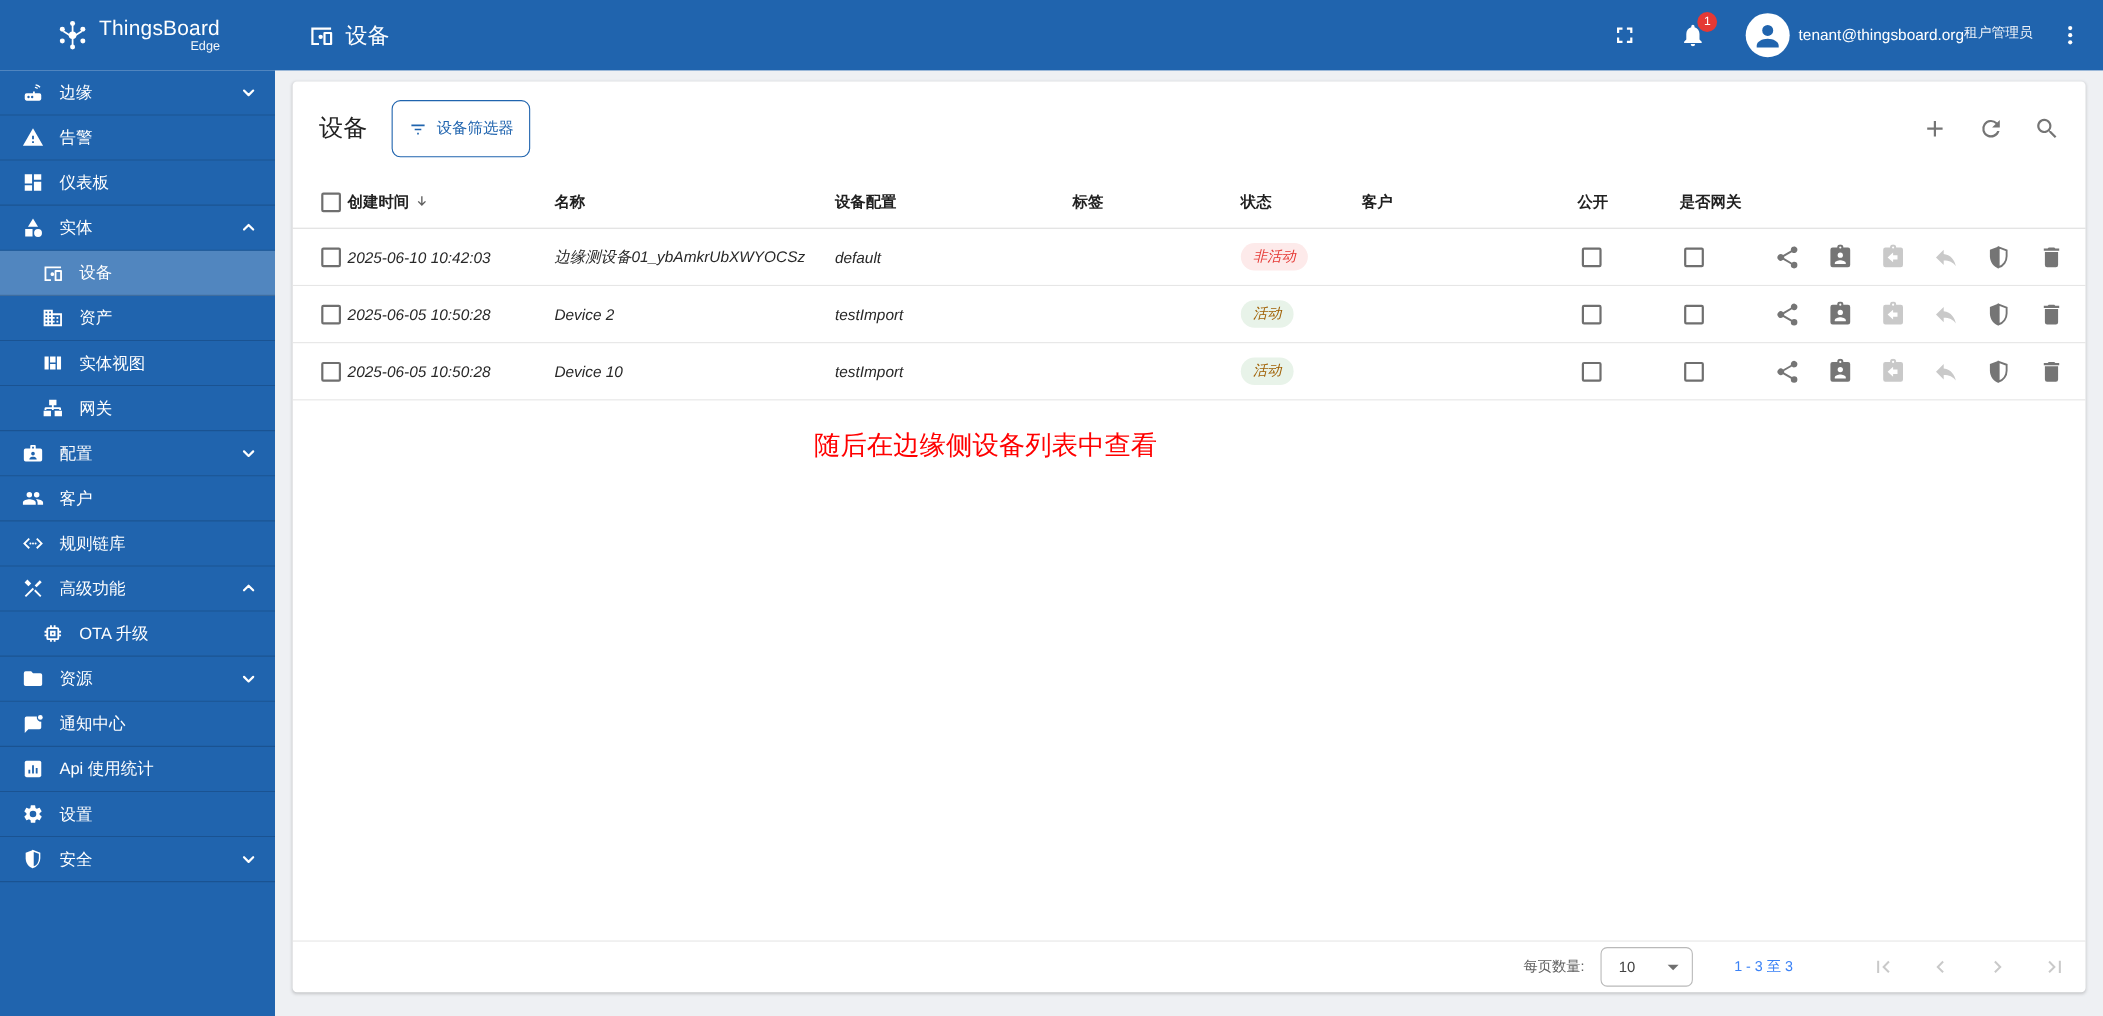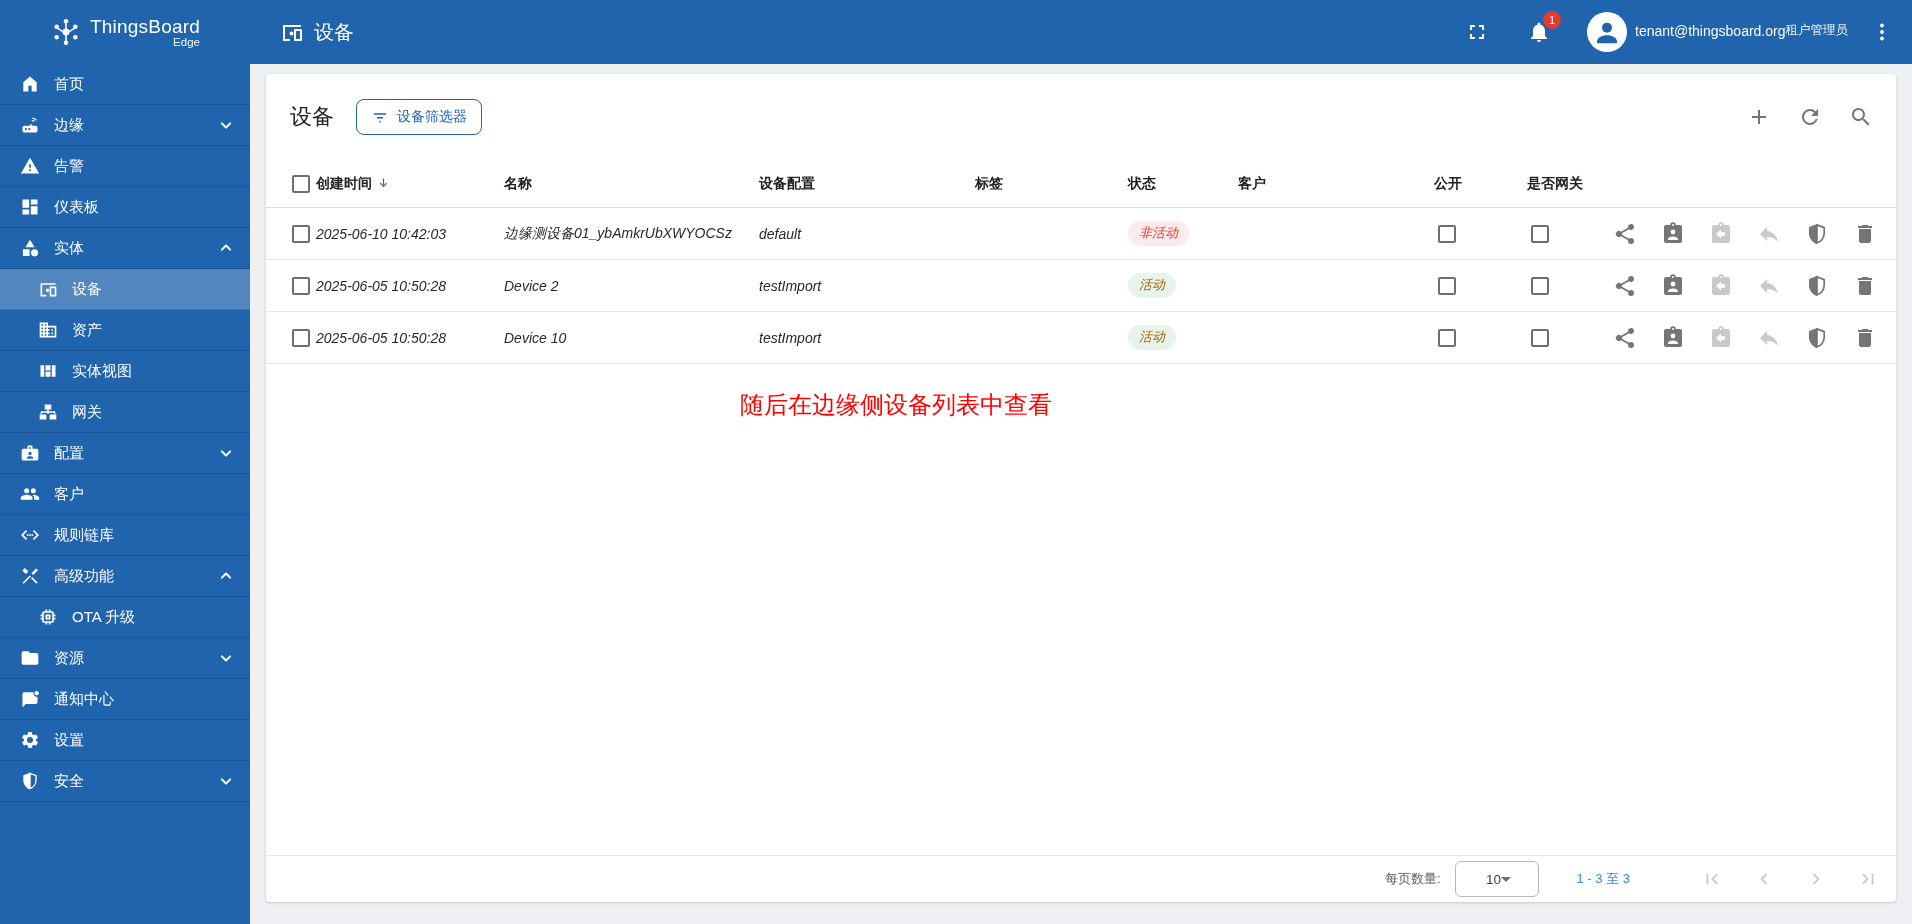--- a/index.html
+++ b/index.html
@@ -47,21 +47,21 @@
   .nav-item .nlabel{flex:1;white-space:nowrap;}
   .chev{width:20px;height:20px;flex:none;}
   .chev svg{width:20px;height:20px;stroke:#fff;stroke-width:2.4;fill:none;stroke-linecap:round;stroke-linejoin:round;}
 
   .content{flex:1;min-width:0;display:flex;flex-direction:column;}
   .card{background:#fff;border-radius:4px;box-shadow:0 1px 3px rgba(0,0,0,.18);margin:10px 16px 22px 16px;flex:1;display:flex;flex-direction:column;min-height:0;}
 
   
   .card-header{height:86px;flex:none;display:flex;align-items:center;padding:0 22px 0 24px;}
   .card-title{font-size:22px;font-weight:500;color:#212121;}
-  .filter-btn{margin-left:22px;height:36px;border:1px solid var(--blue);border-radius:8px;background:#fff;color:var(--blue);font-size:14px;font-weight:500;display:flex;align-items:center;gap:8px;padding:0 14px;cursor:pointer;font-family:inherit;}
+  .filter-btn{margin-left:22px;height:52px;border:1px solid var(--blue);border-radius:8px;background:#fff;color:var(--blue);font-size:14px;font-weight:500;display:flex;align-items:center;gap:8px;padding:0 14px;cursor:pointer;font-family:inherit;}
   .filter-btn svg{width:18px;height:18px;fill:var(--blue);}
   .hdr-icons{margin-left:auto;display:flex;gap:25px;}
   .icon-btn{background:none;border:none;width:26px;height:26px;cursor:pointer;display:flex;align-items:center;justify-content:center;}
   .icon-btn svg{width:24px;height:24px;fill:var(--grey-icon);}
 
   
   .tbl{flex:none;}
   .trow{display:grid;grid-template-columns:50px 188px 255px 216px 153px 110px 196px 93px 86px 1fr;align-items:center;}
   .thead{height:48px;border-bottom:1px solid #dedede;font-size:14px;font-weight:700;color:#212121;}
   .thead .th{display:flex;align-items:center;gap:4px;white-space:nowrap;}
@@ -79,21 +79,21 @@
   .act svg{width:24px;height:24px;fill:var(--grey-icon);display:block;}
   .act.disabled svg{fill:var(--grey-disabled);}
   .act .inner-cut{fill:#fff;}
 
   
   .annotation{margin:25px 0 0 474px;font-size:24px;color:#ff0000;flex:none;white-space:nowrap;}
 
   
   .pager{margin-top:auto;height:47px;flex:none;border-top:1px solid var(--row-border);display:flex;align-items:center;justify-content:flex-end;padding-right:14px;color:#616161;font-size:13px;gap:0;}
   .pp-label{margin-right:14px;}
-  .pp-select{width:84px;height:36px;border:1px solid #b9b9b9;border-radius:6px;display:flex;align-items:center;justify-content:center;padding:0 12px 0 16px;color:#424242;cursor:pointer;margin-right:38px;font-size:13.5px;}
+  .pp-select{width:84px;height:36px;border:1px solid #b9b9b9;border-radius:6px;display:flex;align-items:center;justify-content:space-between;padding:0 12px 0 16px;color:#424242;cursor:pointer;margin-right:38px;font-size:13.5px;}
   .pp-caret{width:0;height:0;border-left:5px solid transparent;border-right:5px solid transparent;border-top:5px solid #6f6f6f;}
   .range{margin-right:44px;color:#3b82f6;}
   .pgbtn{background:none;border:none;width:28px;height:28px;margin-left:24px;cursor:default;display:flex;align-items:center;justify-content:center;}
   .pgbtn svg{width:22px;height:22px;fill:var(--grey-disabled);}
 </style>
 </head>
 <body>
 
 <header class="topbar">
   <div class="brand">
@@ -150,28 +150,20 @@
       </svg>
   </button>
 </header>
 
 <div class="shell">
 
   <nav class="sidenav">
     <div class="nav-item">
       <span class="nicon">
           <svg viewBox="0 0 24 24">
-            <path d="M12 3 4 10v11h6v-7h4v7h6V10z"></path>
-          </svg>
-        </span>
-      <span class="nlabel">首页</span>
-    </div>
-    <div class="nav-item">
-      <span class="nicon">
-          <svg viewBox="0 0 24 24">
             <path d="M13.9 7.3a4.4 4.4 0 0 1 2.6 1.1l1.1-1.2a6 6 0 0 0-3.3-1.5zM15 3l-.3 1.6a7.6 7.6 0 0 1 4.4 2.2l1.1-1.1A9.2 9.2 0 0 0 15 3zM19 13h-5v-2h-2v2H5a2 2 0 0 0-2 2v4a2 2 0 0 0 2 2h14a2 2 0 0 0 2-2v-4a2 2 0 0 0-2-2zM7.1 18.3A1.3 1.3 0 1 1 8.4 17a1.3 1.3 0 0 1-1.3 1.3zm4 0a1.3 1.3 0 1 1 1.3-1.3 1.3 1.3 0 0 1-1.3 1.3z"></path>
           </svg>
         </span>
       <span class="nlabel">边缘</span>
       <span class="chev"><svg viewBox="0 0 24 24">
             <path d="M7 10l5 5 5-5"></path>
           </svg></span>
     </div>
     <div class="nav-item">
       <span class="nicon">
@@ -295,20 +287,29 @@
           </svg></span>
     </div>
     <div class="nav-item">
       <span class="nicon">
           <svg viewBox="0 0 24 24">
             <path d="M16.2 4a4.8 4.8 0 0 0 4.8 5.7V16a2 2 0 0 1-2 2H7l-4 4V6a2 2 0 0 1 2-2z"></path>
             <circle cx="20" cy="5" r="2.6"></circle>
           </svg>
         </span>
       <span class="nlabel">通知中心</span>
+    </div>
+    <div class="nav-item">
+      <span class="nicon">
+          <svg viewBox="0 0 24 24">
+            <path d="M5 3h14a2 2 0 0 1 2 2v14a2 2 0 0 1-2 2H5a2 2 0 0 1-2-2V5a2 2 0 0 1 2-2z"></path>
+            <path d="M7 13h2v4H7zM11 8h2v9h-2zM15 11h2v6h-2z" fill="#2064ae"></path>
+          </svg>
+        </span>
+      <span class="nlabel">Api 使用统计</span>
     </div>
     <div class="nav-item">
       <span class="nicon">
           <svg viewBox="0 0 24 24">
             <path d="M19.14 12.94c.04-.3.06-.61.06-.94s-.02-.64-.07-.94l2.03-1.58a.5.5 0 0 0 .12-.64l-1.92-3.32a.5.5 0 0 0-.61-.22l-2.39.96a7.3 7.3 0 0 0-1.62-.94l-.36-2.54a.5.5 0 0 0-.5-.42h-3.84a.5.5 0 0 0-.5.42l-.36 2.54c-.59.24-1.13.56-1.62.94l-2.39-.96a.5.5 0 0 0-.61.22L2.74 8.84a.5.5 0 0 0 .12.64l2.03 1.58c-.05.3-.09.63-.09.94s.02.64.07.94l-2.03 1.58a.5.5 0 0 0-.12.64l1.92 3.32c.12.22.39.3.61.22l2.39-.96c.5.38 1.03.7 1.62.94l.36 2.54c.05.24.25.42.5.42h3.84c.25 0 .46-.18.5-.42l.36-2.54c.59-.24 1.13-.56 1.62-.94l2.39.96c.22.08.49 0 .61-.22l1.92-3.32a.5.5 0 0 0-.12-.64zM12 15.6A3.6 3.6 0 1 1 15.6 12 3.6 3.6 0 0 1 12 15.6z"></path>
           </svg>
         </span>
       <span class="nlabel">设置</span>
     </div>
     <div class="nav-item">

